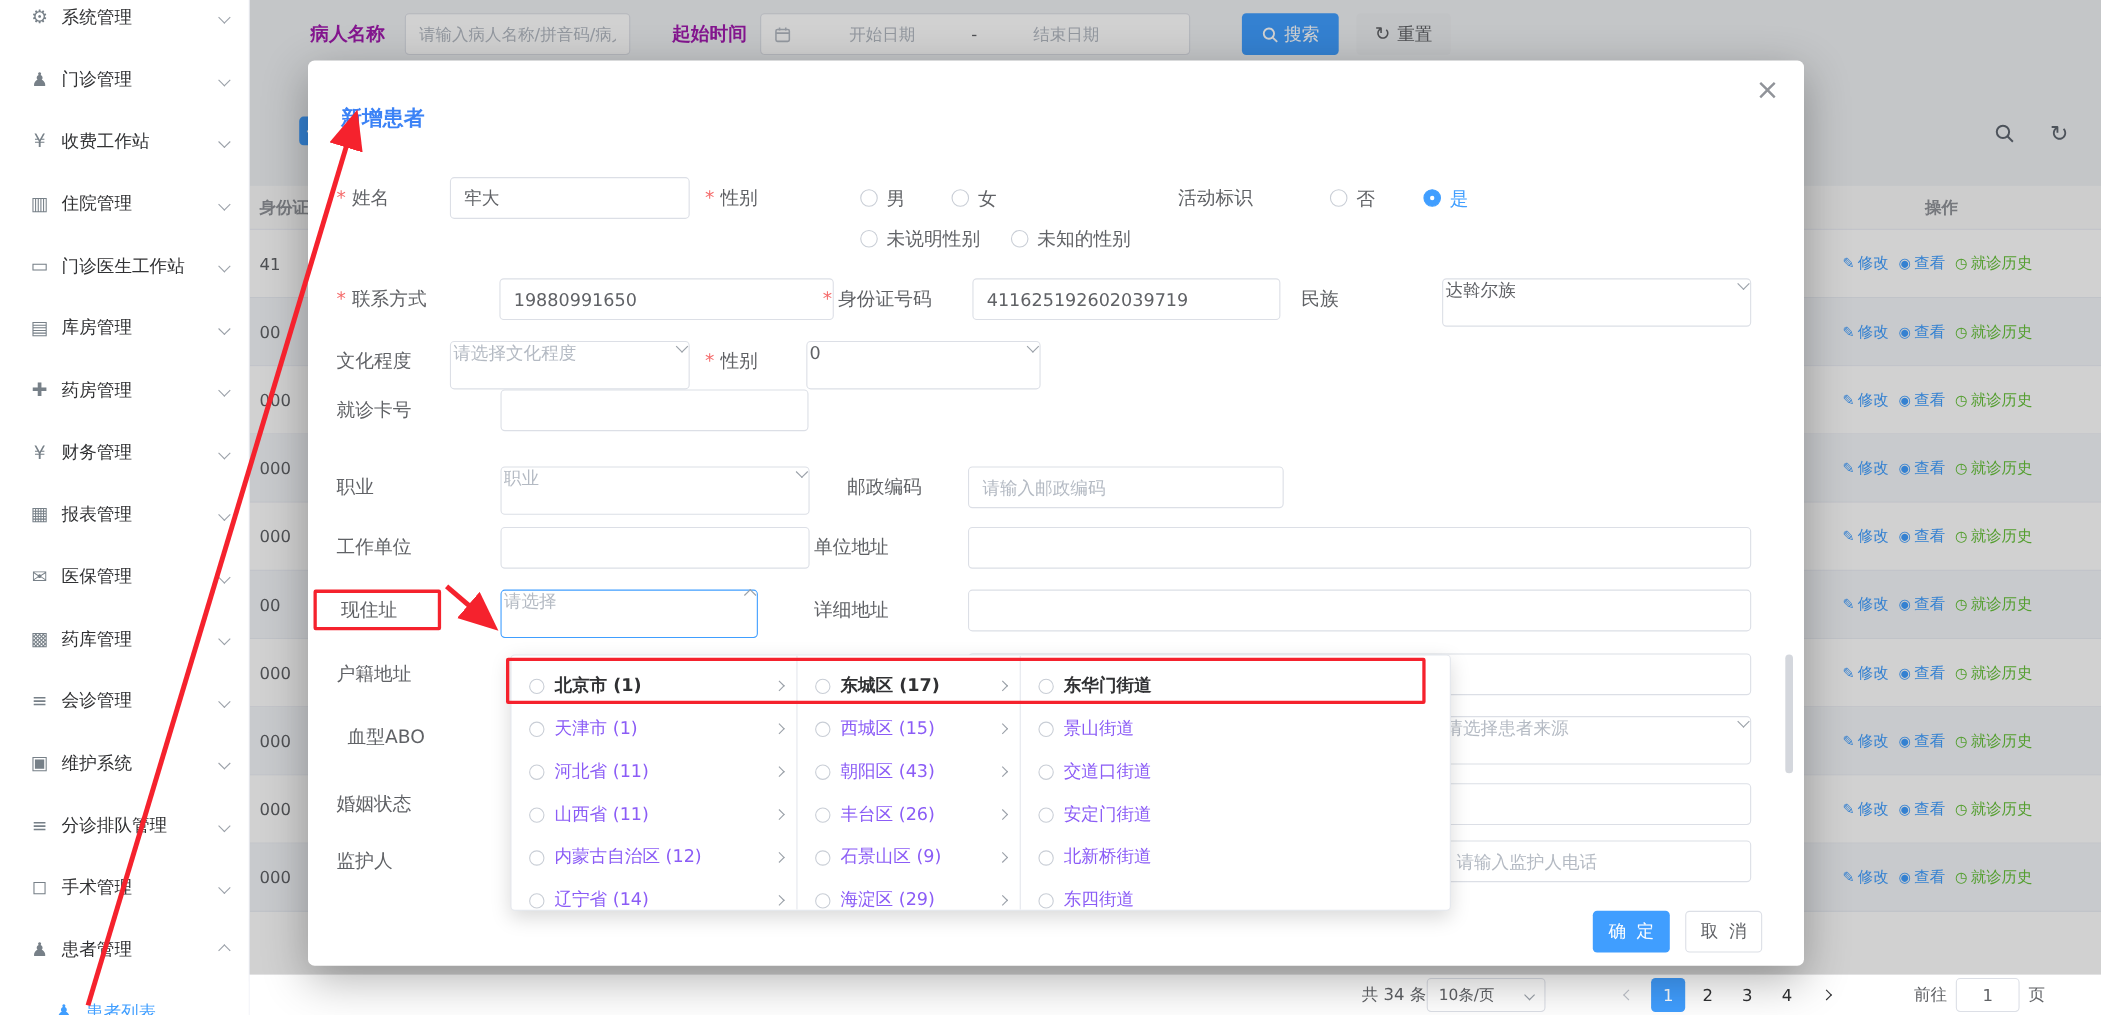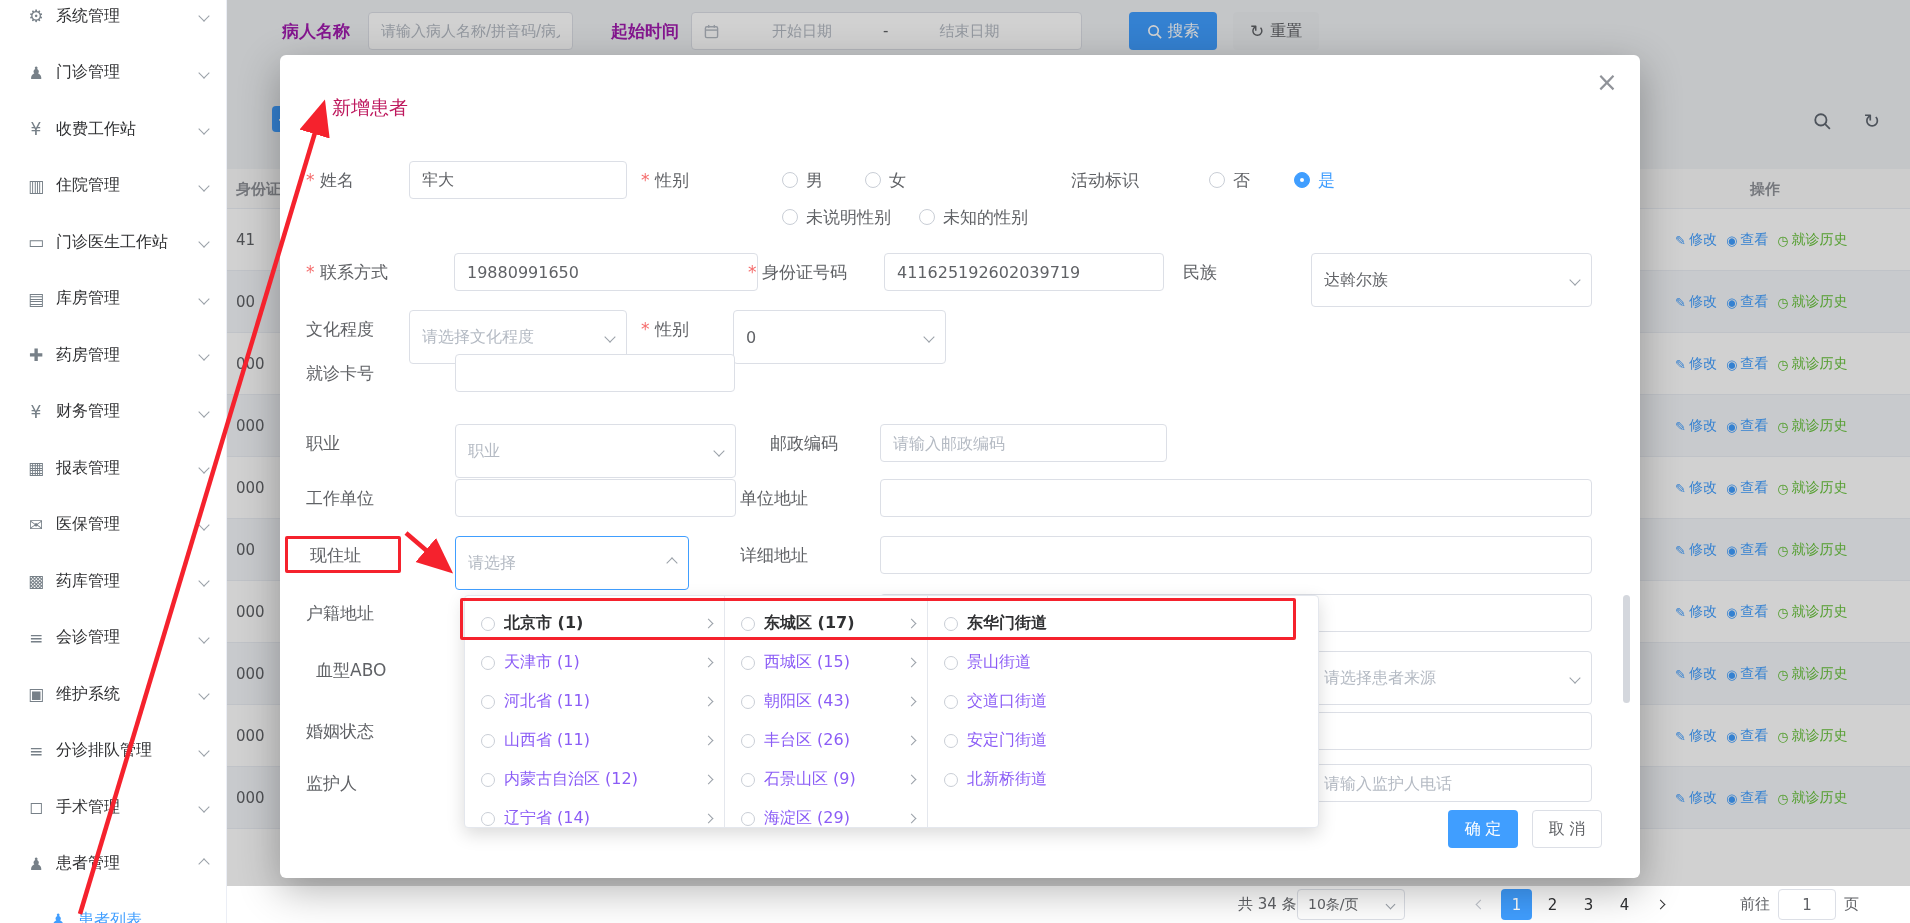--- a/index.html
+++ b/index.html
@@ -58,36 +58,36 @@
 .pgbtn{width:31px;height:31px;display:flex;align-items:center;justify-content:center;font-size:15px;color:#303133;cursor:pointer;border-radius:4px;background:#fff}
 .pgbtn.active{background:#409EFF;color:#fff}
 .goto{position:absolute;left:1513px;top:0;height:37px;display:flex;align-items:center;gap:8px;font-size:15px;color:#606266}
 .goto input{width:58px;height:31px;text-align:center}
 
 
 .overlay{position:absolute;left:227px;top:0;right:0;height:886px;background:rgba(0,0,0,0.18);z-index:10}
 
 
 .modal{position:absolute;left:280px;top:55px;width:1360px;height:823px;background:#fff;border-radius:6px;box-shadow:0 12px 42px rgba(0,0,0,0.3);z-index:20}
-.m-title{position:absolute;left:52px;top:40px;font-size:19px;font-weight:normal;color:#be185d}
+.m-title{position:absolute;left:30px;top:40px;font-size:19px;font-weight:bold;color:#3b82f6}
 .m-close{position:absolute;left:1316px;top:14px;font-size:26px;color:#909399;cursor:pointer;line-height:1}
 .m-label{position:absolute;line-height:38px;font-size:17px;color:#606266;white-space:nowrap}
 .m-label.required::before{content:"* ";color:#F56C6C}
 .m-input{position:absolute;font-size:16px}
-.m-select{position:absolute;height:54px;border:1px solid #dcdfe6;border-radius:4px;background:#fff;display:flex;align-items:center;padding:0 12px;cursor:pointer}
+.m-select{position:absolute;height:44px;border:1px solid #dcdfe6;border-radius:4px;background:#fff;display:flex;padding:0 2px;cursor:pointer}
 .m-select .txt{flex:1;font-size:16px;color:#606266;white-space:nowrap;overflow:hidden}
 .m-select .txt.ph{color:#b4bac3}
 .m-select.focus{border-color:#409EFF}
 .radio-row{position:absolute;height:38px;display:flex;align-items:center}
 .radio-item{display:inline-flex;align-items:center;gap:8px;cursor:pointer}
 .radio{width:16px;height:16px;border:1px solid #c9ced6;border-radius:50%;background:#fff;display:inline-block;flex:none;position:relative}
 .radio.on{background:#409EFF;border-color:#409EFF}
 .radio.on::after{content:"";position:absolute;left:5px;top:5px;width:4px;height:4px;border-radius:50%;background:#fff}
 .r-txt{font-size:17px;color:#606266;white-space:nowrap}
-.m-btn{position:absolute;top:755px;height:38px;border-radius:4px;font-size:16px;display:flex;align-items:center;justify-content:center;cursor:pointer;font-family:Liberation Sans, sans-serif}
+.m-btn{position:absolute;top:773px;height:38px;border-radius:4px;font-size:16px;display:flex;align-items:center;justify-content:center;cursor:pointer;font-family:Liberation Mono, monospace}
 .m-btn.confirm{left:1168px;width:70px;background:#409EFF;color:#fff;border:none}
 .m-btn.cancel{left:1252px;width:70px;background:#fff;color:#606266;border:1px solid #dcdfe6}
 .m-scroll{position:absolute;left:1343px;top:540px;width:7px;height:108px;background:#d4d7dd;border-radius:4px;cursor:pointer}
 
 
 .cascader{position:absolute;left:184px;top:540px;width:855px;height:233px;background:#fff;border:1px solid #e4e7ed;border-radius:4px;box-shadow:0 6px 18px rgba(0,0,0,0.15);display:flex;overflow:hidden;z-index:5}
 .c-col{padding-top:8px;overflow:hidden;border-right:1px solid #e4e7ed}
 .c-col:last-child{border-right:none}
 .c-item{height:39px;display:flex;align-items:center;padding:0 12px 0 16px;cursor:pointer}
 .c-item .radio{width:14px;height:14px;margin-right:9px}
@@ -621,20 +621,24 @@
             <span class="c-label">交道口街道</span>
           </div>
         <div class="c-item">
             <span class="radio"></span>
             <span class="c-label">安定门街道</span>
           </div>
         <div class="c-item">
             <span class="radio"></span>
             <span class="c-label">北新桥街道</span>
           </div>
+        <div class="c-item">
+            <span class="radio"></span>
+            <span class="c-label">东四街道</span>
+          </div>
       </div>
     </div>
 
     <div class="m-scroll"></div>
 
     <div class="ann-box" style="left:5px;top:481px;width:116px;height:37px"></div>
     <div class="ann-box" style="left:180px;top:543px;width:836px;height:42px"></div>
 
     <button class="m-btn confirm">确 定</button>
     <button class="m-btn cancel">取 消</button>

